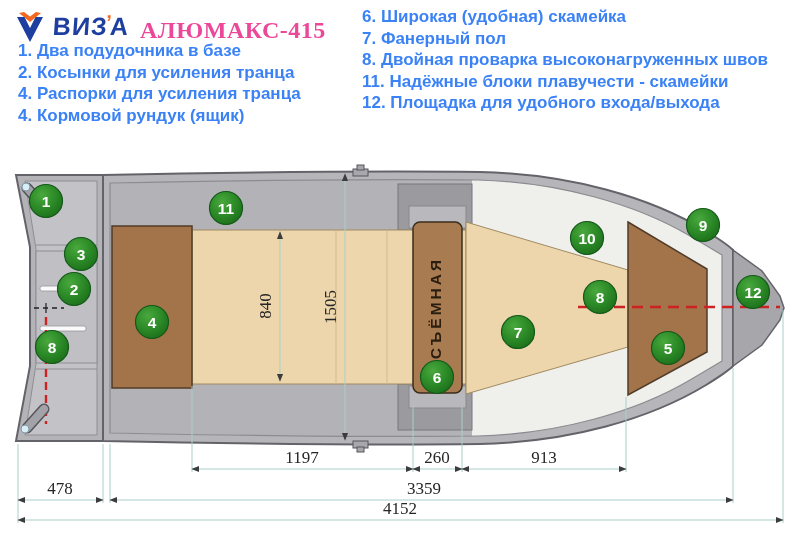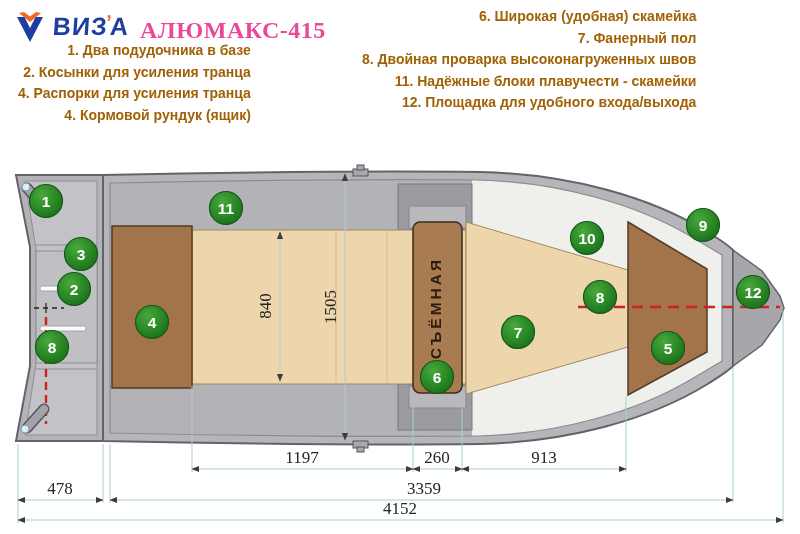--- a/index.html
+++ b/index.html
@@ -17,23 +17,22 @@
   .brand .accent{color:#f26a21;font-size:20px;vertical-align:6px;margin:0 -2px;}
   .model{
     position:absolute;left:125px;top:7px;font-size:24px;font-weight:bold;
     color:#ec4899;letter-spacing:.5px;white-space:nowrap;font-family:Liberation Serif, serif;
   }
   
   .features{position:absolute;}
   .features-left{left:18px;top:40px;}
   .features-right{left:362px;top:6px;}
   .feature-item{
-    font-size:14px;font-weight:bold;line-height:21.6px;color:#a16207;
+    font-size:17px;font-weight:bold;line-height:21.6px;color:#3b82f6;
     white-space:nowrap;
-    text-align:right;
   }
   
   svg.diagram{position:absolute;left:0;top:0;}
   .dim-text{font-family:"Liberation Serif",serif;font-size:17px;fill:#262626;text-anchor:middle;}
   .ext{stroke:#a9cfc9;stroke-width:1;fill:none;}
   .dimline{stroke:#a9cfc9;stroke-width:1;fill:none;marker-start:url(#arr);marker-end:url(#arr);}
   .marker-num{font-family:"Liberation Sans",sans-serif;font-size:15.5px;font-weight:bold;fill:#ffffff;text-anchor:middle;}
   .bench-text{font-family:"Liberation Sans",sans-serif;font-size:15.5px;font-weight:bold;fill:#2a1d10;letter-spacing:3px;text-anchor:middle;}
 </style>
 </head>

